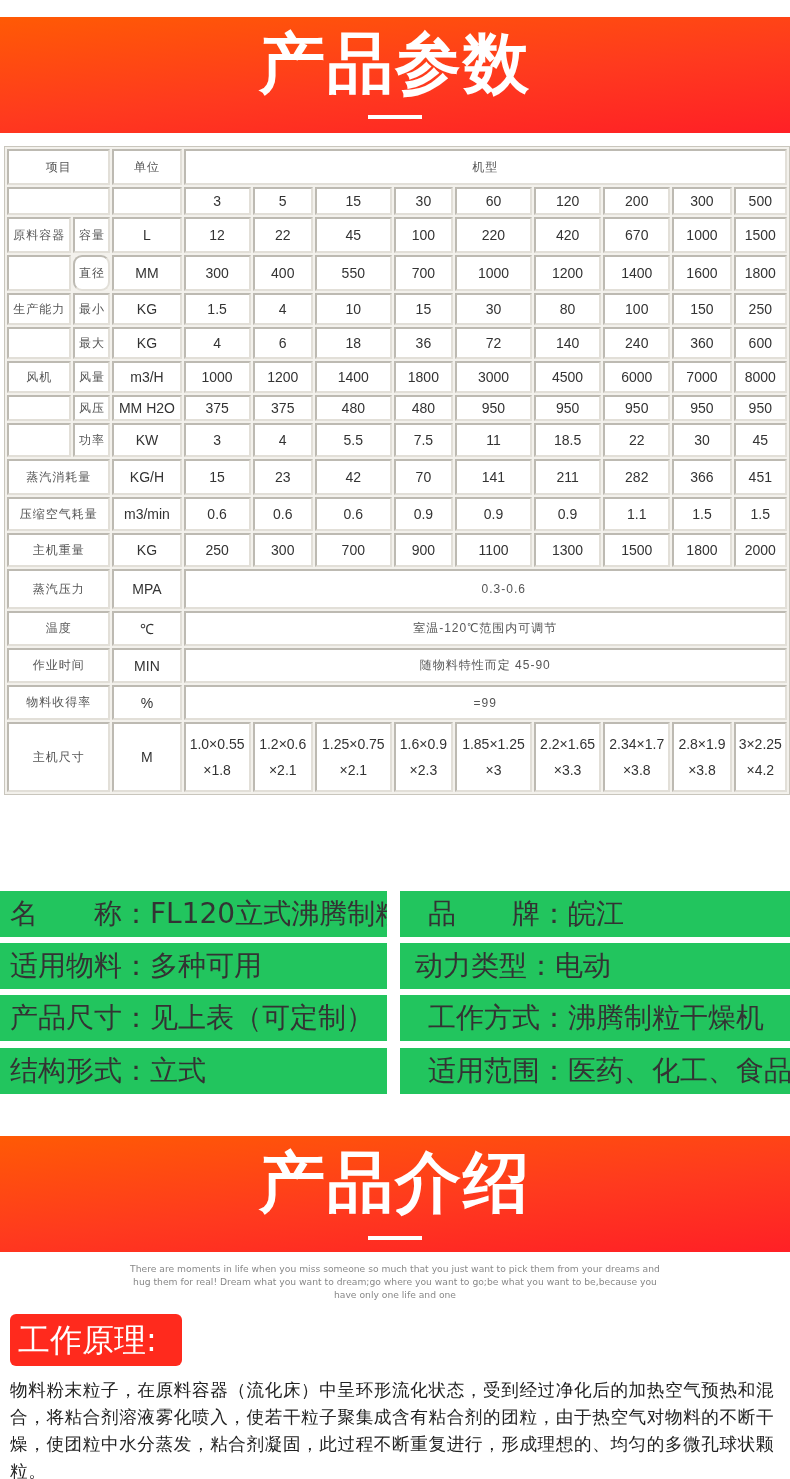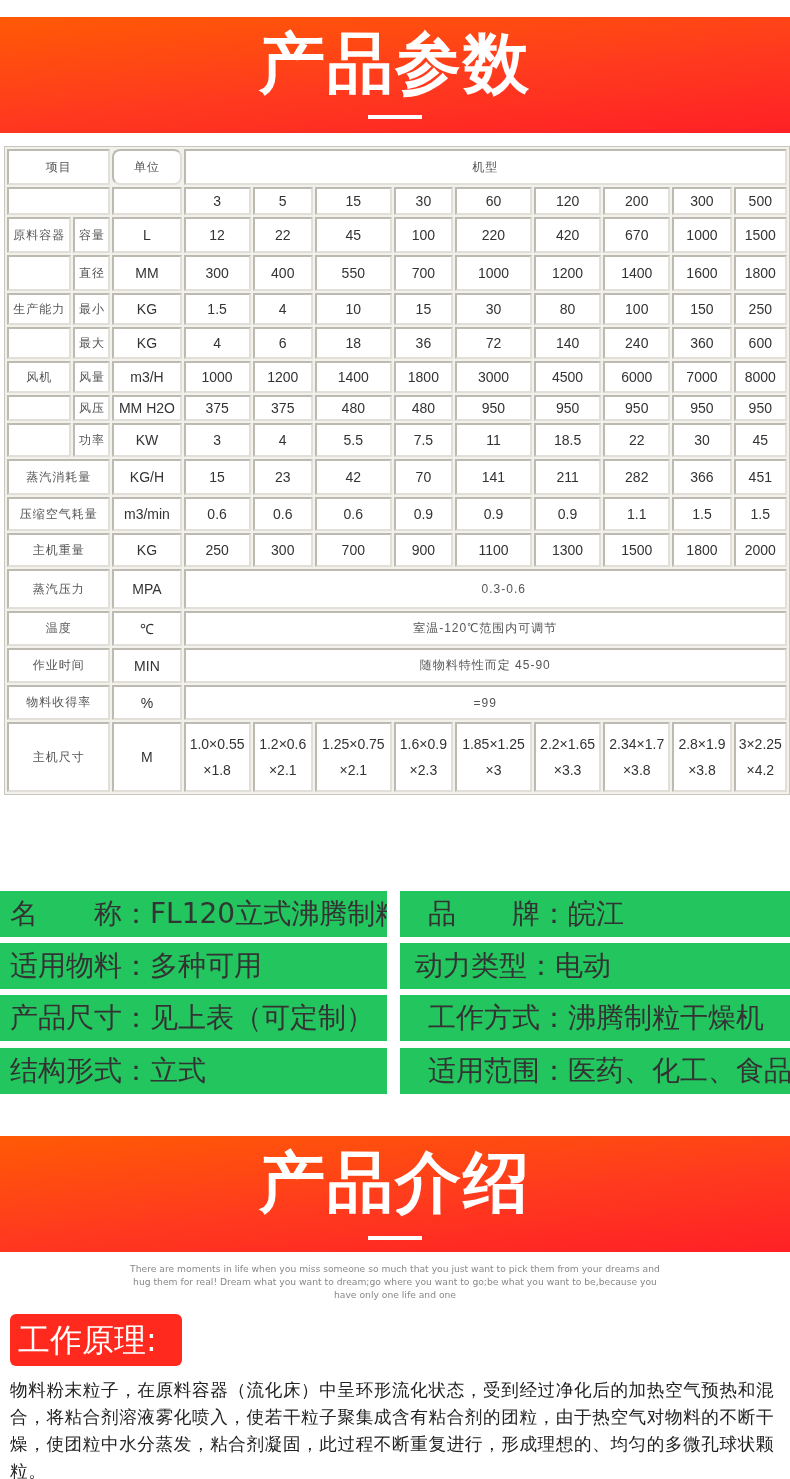--- a/index.html
+++ b/index.html
@@ -39,21 +39,21 @@
       <col style="width:60px">
     <col style="width:78px">
       <col style="width:68px">
       <col style="width:68px">
       <col style="width:60px">
       <col style="width:54px">
   </colgroup>
   <tbody id="tbody">
       <tr>
         <td colspan="2" class="lbl" style="height: 36px;">项目</td>
-        <td class="lbl" style="height: 36px; border-radius: 8px;">单位</td>
+        <td class="lbl" style="height: 36px;">单位</td>
         <td colspan="9" class="lbl" style="height: 36px;">机型</td>
       </tr>
       <tr>
         <td colspan="2" style="height: 28px;"></td>
         <td style="height: 28px;"></td>
         <td style="height: 28px;">3</td>
         <td style="height: 28px;">5</td>
         <td style="height: 28px;">15</td>
         <td style="height: 28px;">30</td>
         <td style="height: 28px;">60</td>
@@ -71,21 +71,21 @@
         <td style="height: 36px;">45</td>
         <td style="height: 36px;">100</td>
         <td style="height: 36px;">220</td>
         <td style="height: 36px;">420</td>
         <td style="height: 36px;">670</td>
         <td style="height: 36px;">1000</td>
         <td style="height: 36px;">1500</td>
       </tr>
       <tr>
         <td class="lbl" style="height: 28px;"></td>
-        <td class="lbl" style="height: 36px;">直径</td>
+        <td class="lbl" style="height: 36px; border-radius: 9px;">直径</td>
         <td style="height: 28px;">MM</td>
         <td style="height: 28px;">300</td>
         <td style="height: 28px;">400</td>
         <td style="height: 28px;">550</td>
         <td style="height: 28px;">700</td>
         <td style="height: 28px;">1000</td>
         <td style="height: 28px;">1200</td>
         <td style="height: 28px;">1400</td>
         <td style="height: 28px;">1600</td>
         <td style="height: 28px;">1800</td>

